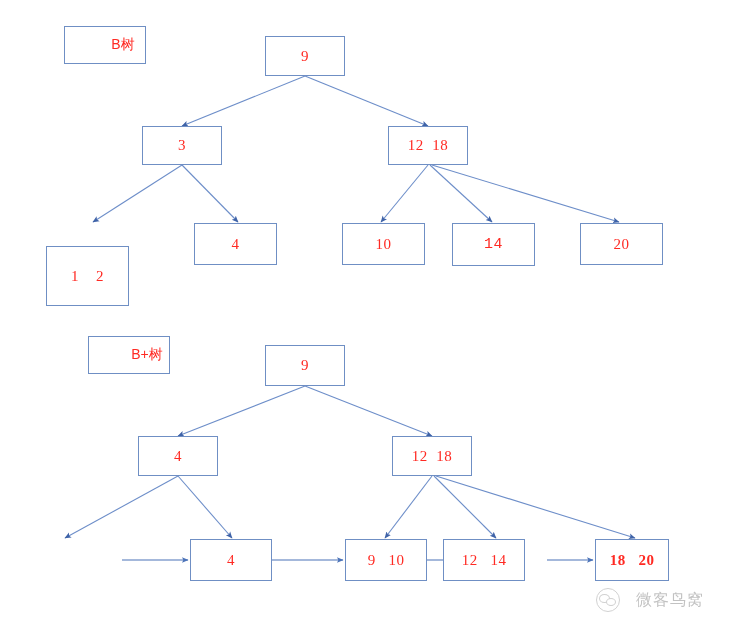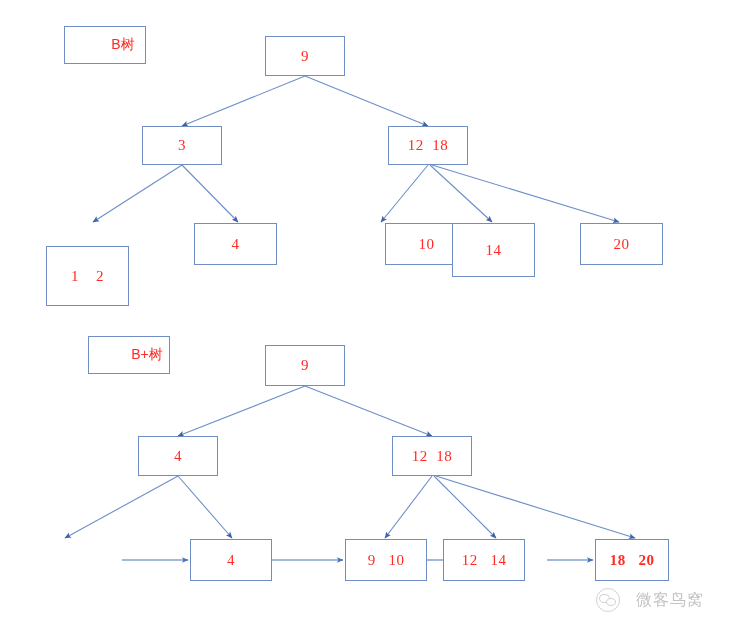--- a/index.html
+++ b/index.html
@@ -155,25 +155,25 @@
   </div>
 
   <div class="node" style="left:46px; top:223px; width:83px; height:60px;margin-top:23px;">
     <span>1    2</span>
   </div>
 
   <div class="node" style="left:194px; top:223px; width:83px; height:42px;">
     <span>4</span>
   </div>
 
-  <div class="node" style="left:342px; top:223px; width:83px; height:42px;margin-left:43px;">
+  <div class="node" style="left:342px; top:223px; width:83px; height:42px;">
     <span>10</span>
   </div>
 
-  <div class="node" style="left:452px; top:223px; width:83px; height:54px;">
+  <div class="node" style="left:452px; top:223px; width:83px; height:43px;font-family:Liberation Mono, monospace;">
     <span>14</span>
   </div>
 
   <div class="node" style="left:580px; top:223px; width:83px; height:42px;font-family:Liberation Serif, serif;">
     <span>20</span>
   </div>
 
   <div class="label-box" style="left:57px; top:336px; width:82px; height:38px;margin-left:31px;">
     <span>B+树</span>
   </div>

